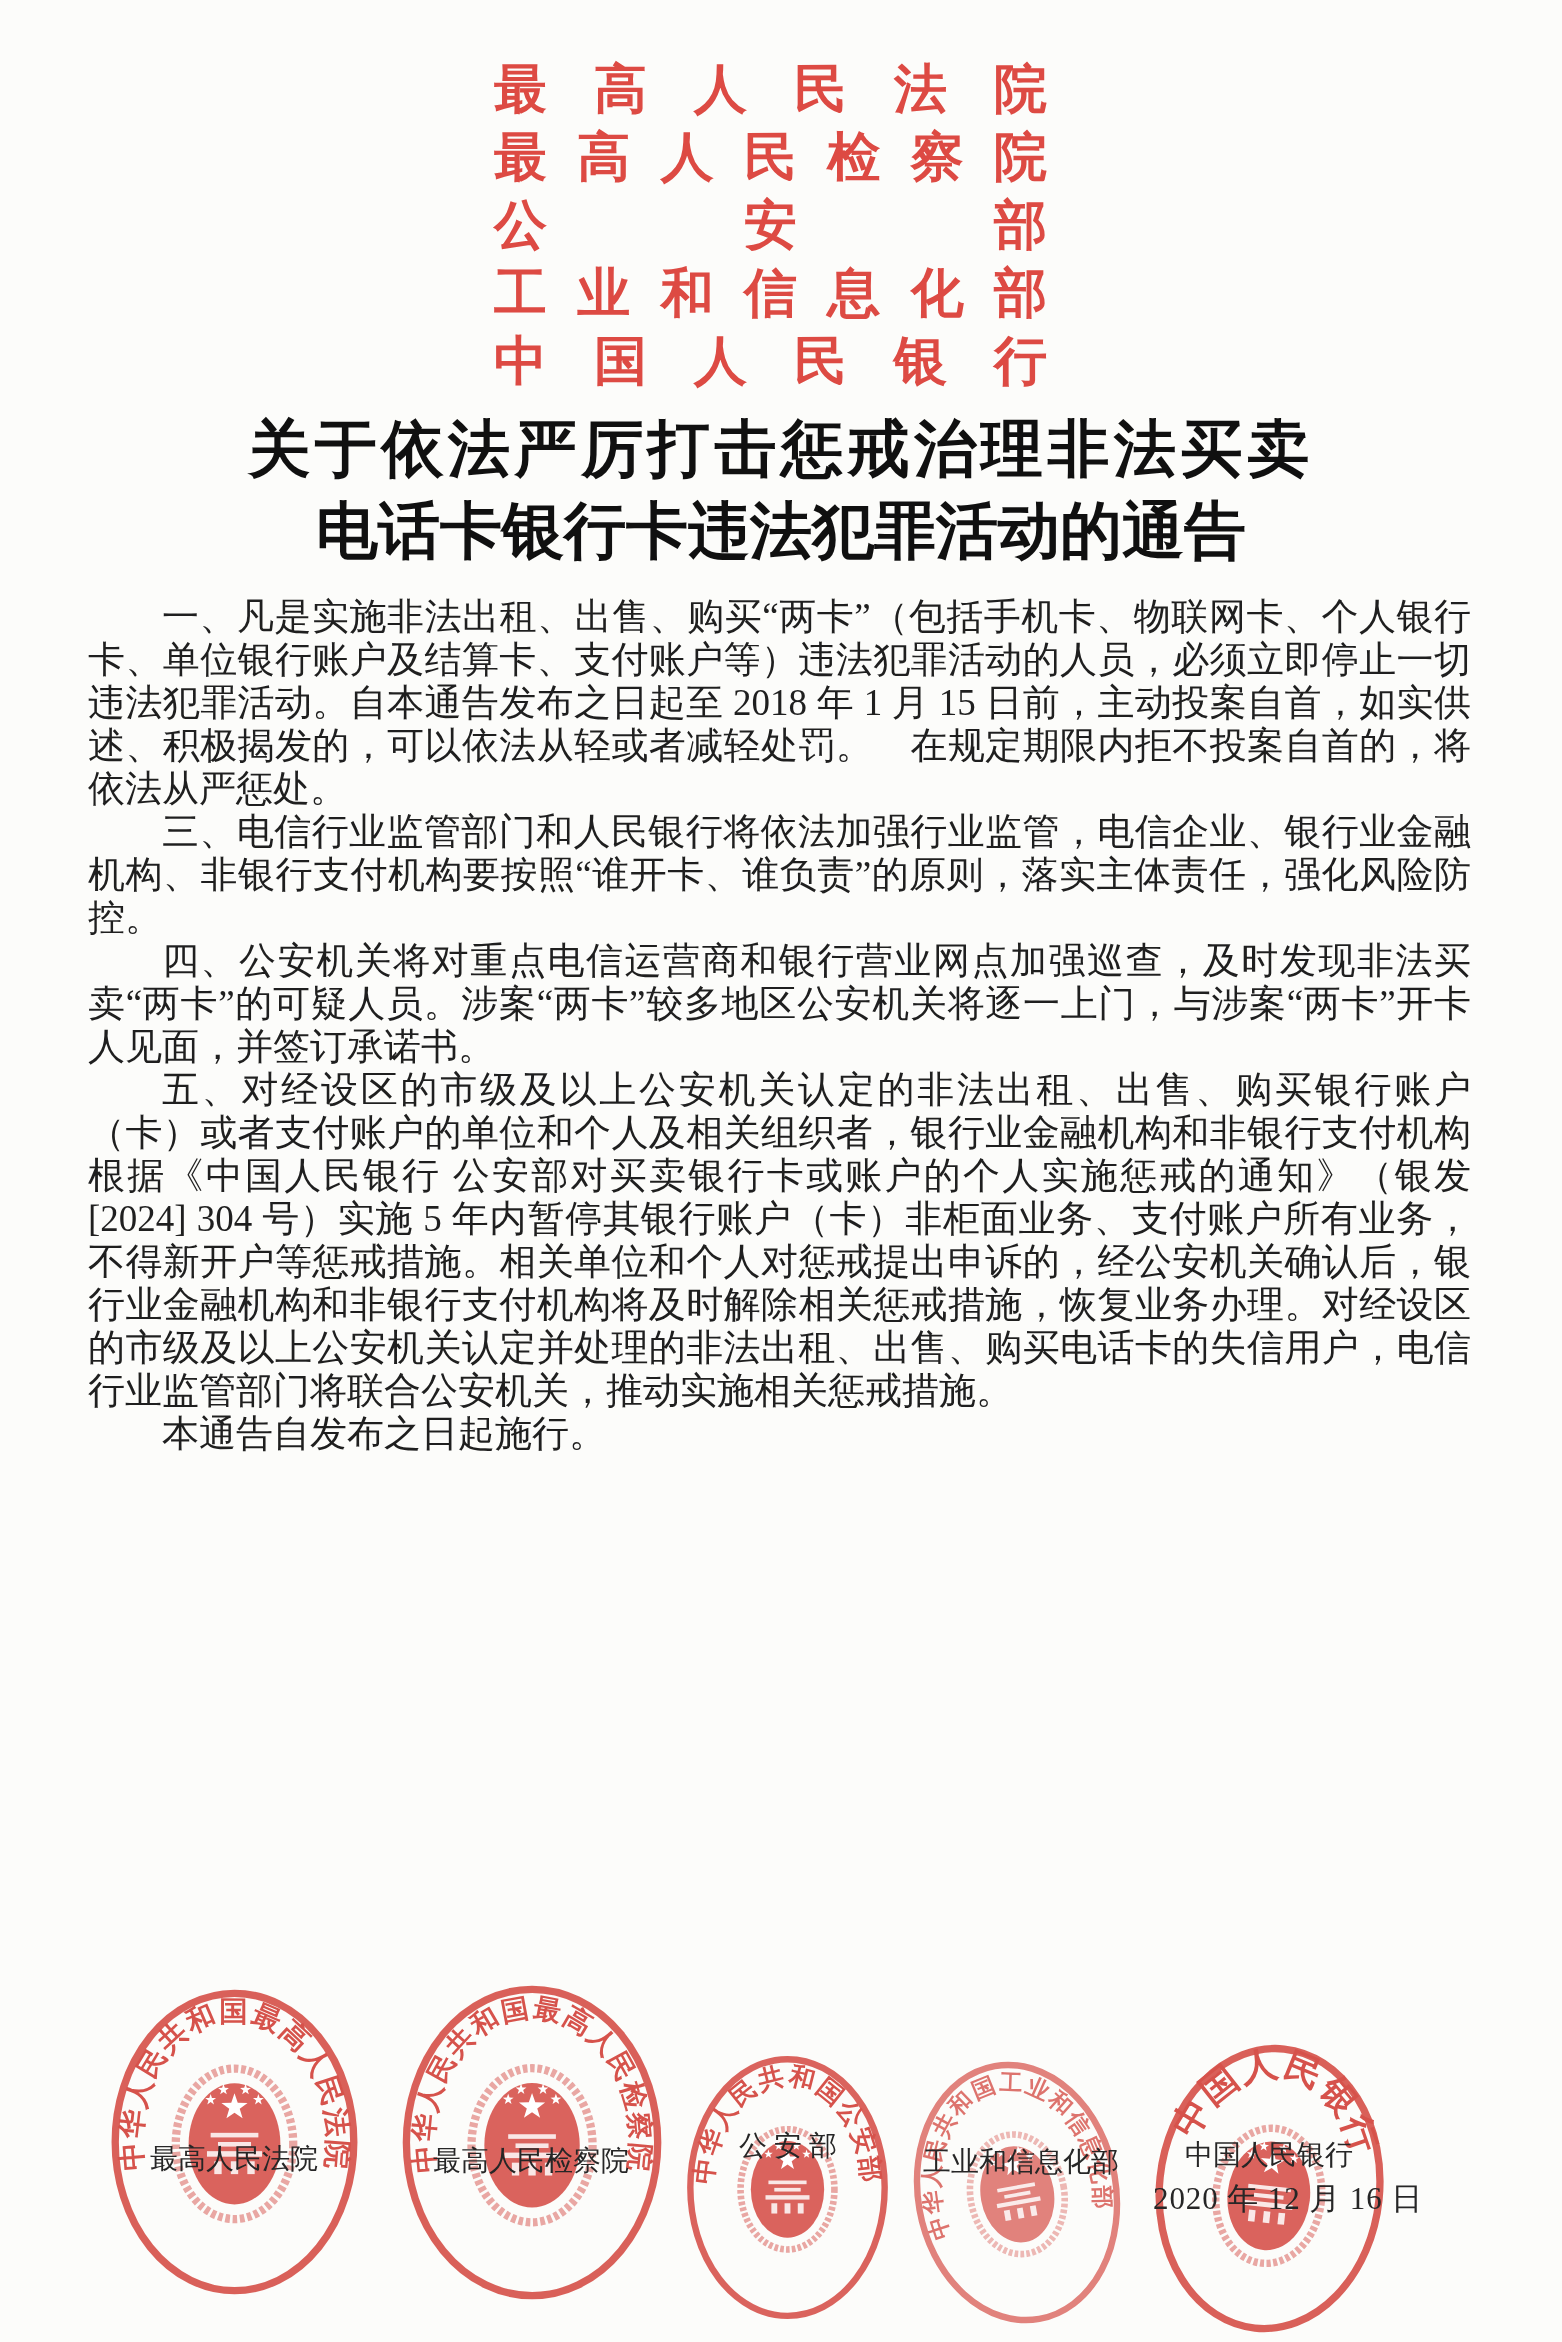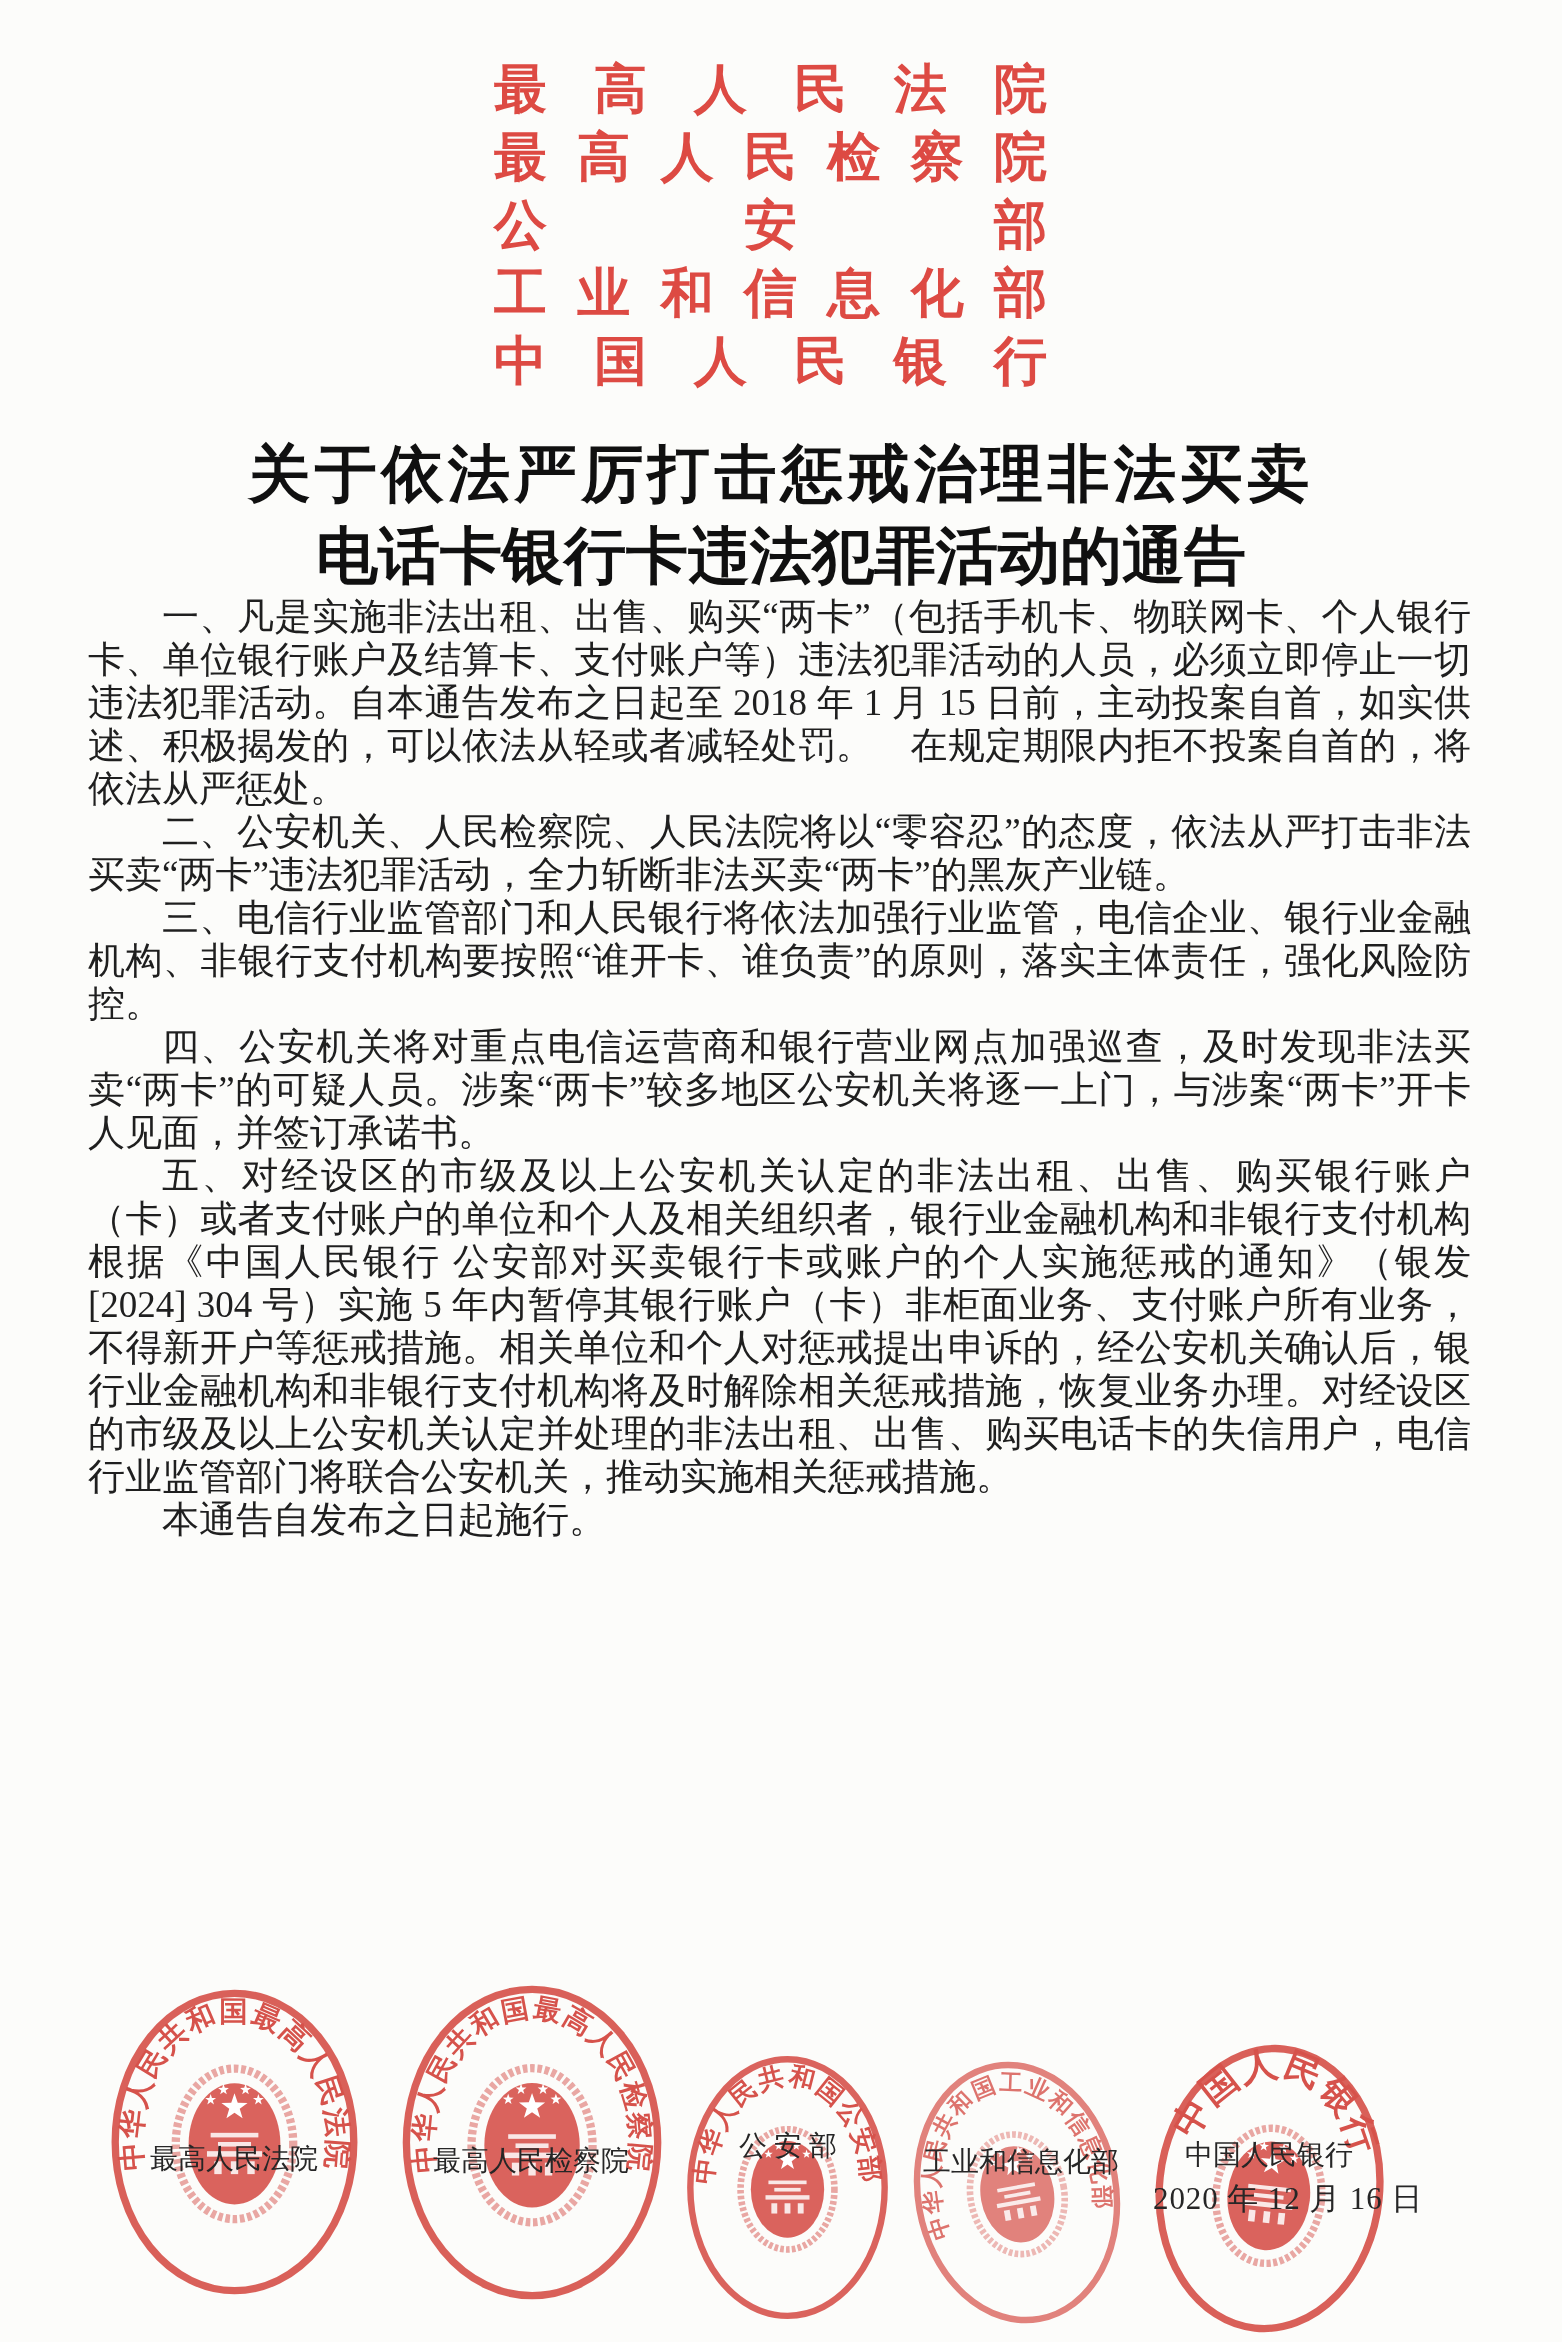--- a/index.html
+++ b/index.html
@@ -16,21 +16,21 @@
   .letterhead{
     position:absolute;top:55px;left:494px;width:553px;
     font-weight:bold;
   }
   .lh-line{
     display:flex;justify-content:space-between;
     font-size:53px;line-height:68px;height:68px;
   }
   
   .title{
-    position:absolute;top:433px;left:0;width:100%;
+    position:absolute;top:408px;left:0;width:100%;
     text-align:center;font-weight:bold;color:#101010;
     font-size:62px;line-height:82px;
   }
   .title-l1{letter-spacing:4.6px;}
   .title-l2{letter-spacing:0;}
   
   .doc-body{
     position:absolute;top:595px;left:88px;width:1383px;
     font-size:37px;line-height:43px;text-align:justify;
   }
@@ -101,21 +101,20 @@
       </div>
   </header>
 
   <div class="title">
     <div class="title-l1">关于依法严厉打击惩戒治理非法买卖</div>
     <div class="title-l2">电话卡银行卡违法犯罪活动的通告</div>
   </div>
 
   <main class="doc-body">
     <p>一、凡是实施非法出租、出售、购买“两卡”（包括手机卡、物联网卡、个人银行卡、单位银行账户及结算卡、支付账户等）违法犯罪活动的人员，必须立即停止一切违法犯罪活动。自本通告发布之日起至 2018 年 1 月 15 日前，主动投案自首，如实供述、积极揭发的，可以依法从轻或者减轻处罚。　在规定期限内拒不投案自首的，将依法从严惩处。</p>
-    <p>二、公安机关、人民检察院、人民法院将以“零容忍”的态度，依法从严打击非法买卖“两卡”违法犯罪活动，全力斩断非法买卖“两卡”的黑灰产业链。</p>
     <p>三、电信行业监管部门和人民银行将依法加强行业监管，电信企业、银行业金融机构、非银行支付机构要按照“谁开卡、谁负责”的原则，落实主体责任，强化风险防控。</p>
     <p>四、公安机关将对重点电信运营商和银行营业网点加强巡查，及时发现非法买卖“两卡”的可疑人员。涉案“两卡”较多地区公安机关将逐一上门，与涉案“两卡”开卡人见面，并签订承诺书。</p>
     <p>五、对经设区的市级及以上公安机关认定的非法出租、出售、购买银行账户（卡）或者支付账户的单位和个人及相关组织者，银行业金融机构和非银行支付机构根据《中国人民银行 公安部对买卖银行卡或账户的个人实施惩戒的通知》（银发[2024] 304 号）实施 5 年内暂停其银行账户（卡）非柜面业务、支付账户所有业务，不得新开户等惩戒措施。相关单位和个人对惩戒提出申诉的，经公安机关确认后，银行业金融机构和非银行支付机构将及时解除相关惩戒措施，恢复业务办理。对经设区的市级及以上公安机关认定并处理的非法出租、出售、购买电话卡的失信用户，电信行业监管部门将联合公安机关，推动实施相关惩戒措施。</p>
     <p>本通告自发布之日起施行。</p>
   </main>
 
   <svg class="seal" style="left:106px;top:1986px" width="257" height="312" viewBox="0 0 280 340">
     <ellipse cx="140" cy="170" rx="130" ry="162" fill="none" stroke="#d6524b" stroke-width="8" opacity="0.92"></ellipse>
     <path id="arc0" d="M 56.5 245.8 A 102 132 0 1 1 223.5 245.8" fill="none"></path>
     <text class="seal-arc" fill="#d6524b" font-size="31">

